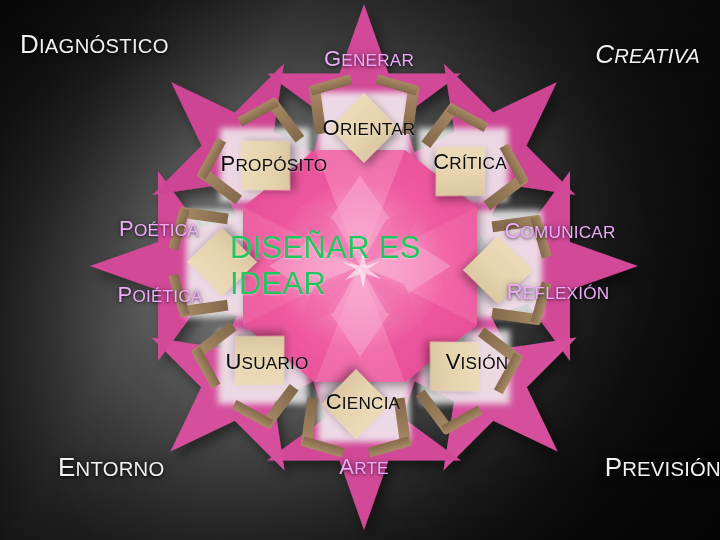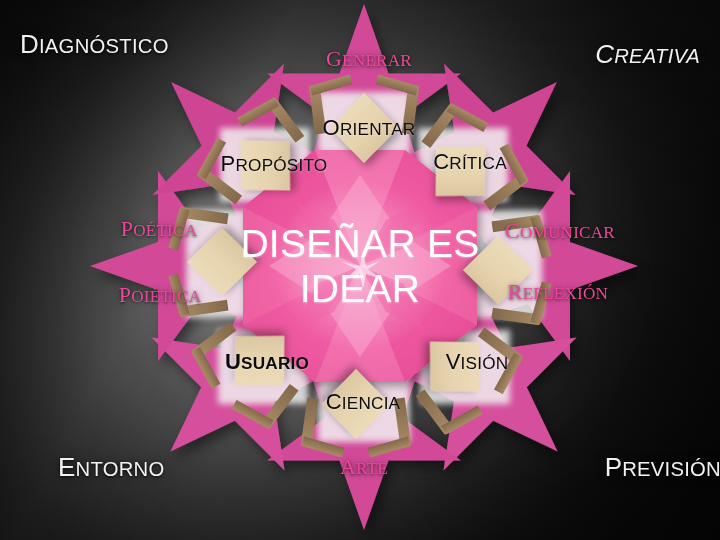--- a/index.html
+++ b/index.html
@@ -79,37 +79,35 @@
     font-size: 26px;
     letter-spacing: 0.2px;
     text-shadow: 0 1px 3px rgba(0,0,0,0.85), 0 0 10px rgba(0,0,0,0.6);
   }
 
   .ring-label {
     font-size: 22px;
     letter-spacing: 0.2px;
   }
   .ring-label.light {
-    color: #ec4899;
+    color: #f0abfc;
     text-shadow: 0 1px 3px rgba(0,0,0,0.6), 0 0 7px rgba(0,0,0,0.45);
-    font-family: Liberation Serif, serif;
   }
   .ring-label.dark {
     color: #0b0b0b;
     text-shadow: 0 1px 2px rgba(255,255,255,0.35);
   }
 
   #center-title {
     position: absolute;
     left: 50%;
     top: 266px;
     transform: translate(-50%, -50%);
-    text-align: center;
-    color: #ffffff;
-    font-size: 39px;
+    color: #22c55e;
+    font-size: 31px;
     line-height: 1.16;
     letter-spacing: 0.3px;
     text-shadow: 0 1px 2px rgba(255,255,255,0.40);
     width: 260px;
   }
   #center-title .l2 { display: block; }
 </style>
 </head>
 <body>
 
@@ -305,21 +303,21 @@
 
   <div id="ring-label-layer">
       <div class="ring-label sc light" id="lbl-generar" style="left: 369px; top: 59px; transform: translate(-50%, -50%);"><span class="cap">G</span><span class="rest">enerar</span></div>
       <div class="ring-label sc dark" id="lbl-orientar" style="left: 369px; top: 128px; transform: translate(-50%, -50%);"><span class="cap">O</span><span class="rest">rientar</span></div>
       <div class="ring-label sc dark" id="lbl-critica" style="left: 470px; top: 162px; transform: translate(-50%, -50%);"><span class="cap">C</span><span class="rest">rítica</span></div>
       <div class="ring-label sc light" id="lbl-comunicar" style="left: 560px; top: 231px; transform: translate(-50%, -50%);"><span class="cap">C</span><span class="rest">omunicar</span></div>
       <div class="ring-label sc light" id="lbl-reflexion" style="left: 558px; top: 292px; transform: translate(-50%, -50%);"><span class="cap">R</span><span class="rest">eflexión</span></div>
       <div class="ring-label sc dark" id="lbl-vision" style="left: 477px; top: 362px; transform: translate(-50%, -50%);"><span class="cap">V</span><span class="rest">isión</span></div>
       <div class="ring-label sc dark" id="lbl-ciencia" style="left: 363px; top: 402px; transform: translate(-50%, -50%);"><span class="cap">C</span><span class="rest">iencia</span></div>
       <div class="ring-label sc light" id="lbl-arte" style="left: 364px; top: 467px; transform: translate(-50%, -50%);"><span class="cap">A</span><span class="rest">rte</span></div>
-      <div class="ring-label sc dark" id="lbl-usuario" style="left: 267px; top: 362px; transform: translate(-50%, -50%); font-weight: bold;"><span class="cap">U</span><span class="rest">suario</span></div>
+      <div class="ring-label sc dark" id="lbl-usuario" style="left: 267px; top: 362px; transform: translate(-50%, -50%);"><span class="cap">U</span><span class="rest">suario</span></div>
       <div class="ring-label sc light" id="lbl-poietica" style="left: 160px; top: 295px; transform: translate(-50%, -50%);"><span class="cap">P</span><span class="rest">oiética</span></div>
       <div class="ring-label sc light" id="lbl-poetica" style="left: 159px; top: 229px; transform: translate(-50%, -50%);"><span class="cap">P</span><span class="rest">oética</span></div>
       <div class="ring-label sc dark" id="lbl-proposito" style="left: 255px; top: 164px; transform: translate(-50%, -50%); margin-left: 19px;"><span class="cap">P</span><span class="rest">ropósito</span></div>
     </div>
 
   <div id="corner-label-layer">
       <div class="corner-label sc" id="corner-diagnostico" style="left: 20px; top: 44px; transform: translate(0px, -50%);"><span class="cap">D</span><span class="rest">iagnóstico</span></div>
       <div class="corner-label sc" id="corner-creativa" style="left: 700px; top: 54px; transform: translate(-100%, -50%); font-style: italic;"><span class="cap">C</span><span class="rest">reativa</span></div>
       <div class="corner-label sc" id="corner-entorno" style="left: 58px; top: 467px; transform: translate(0px, -50%);"><span class="cap">E</span><span class="rest">ntorno</span></div>
       <div class="corner-label sc" id="corner-prevision" style="left: 694px; top: 467px; transform: translate(-100%, -50%); margin-left: 27px;"><span class="cap">P</span><span class="rest">revisión</span></div>

